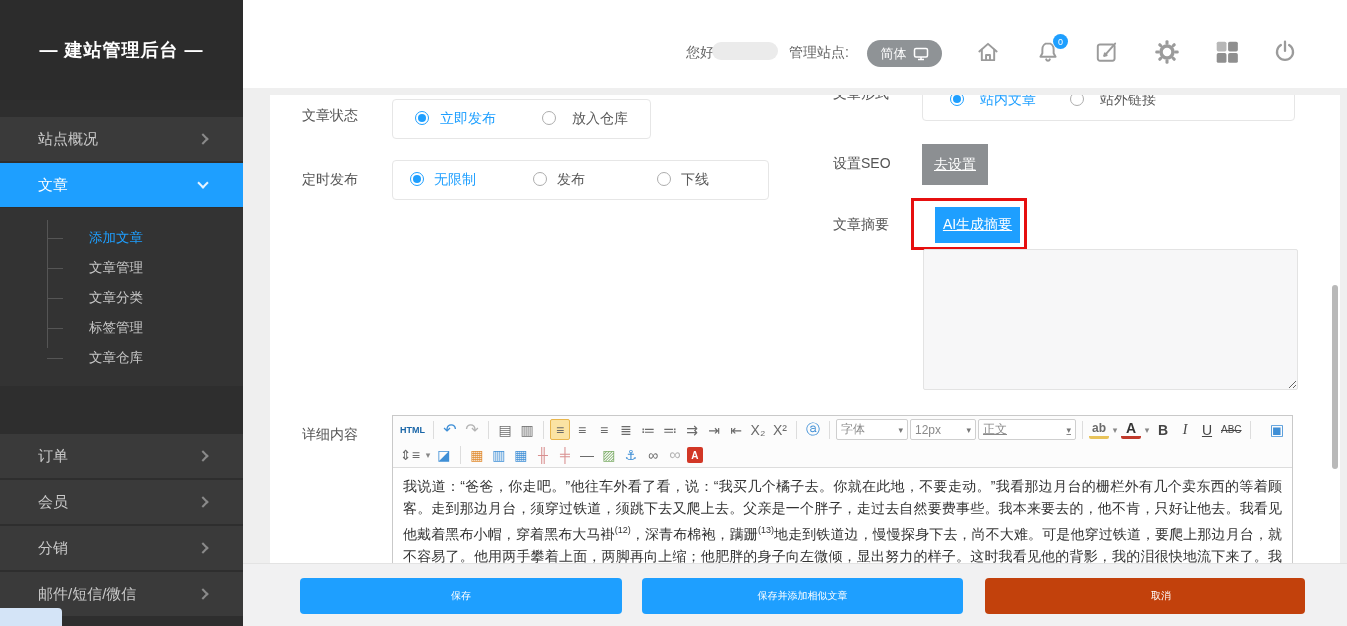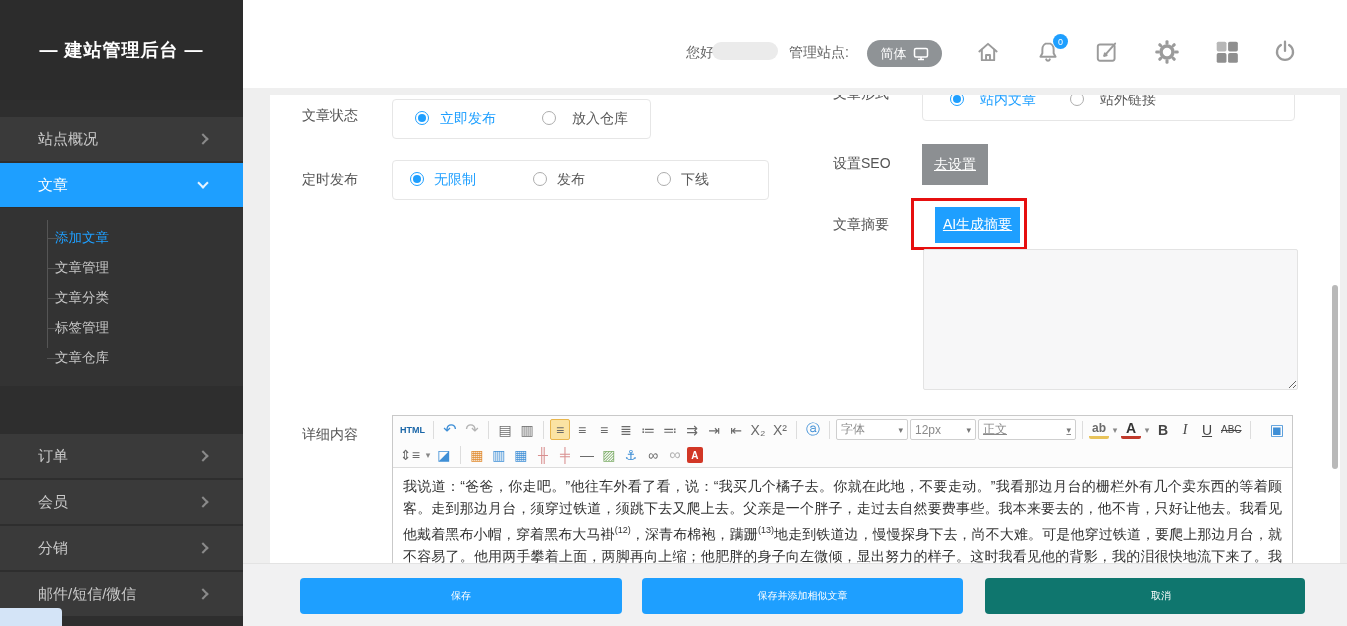--- a/index.html
+++ b/index.html
@@ -15,21 +15,21 @@
            color:#c9c9c9; font-size:15px; display:flex; align-items:center;
            padding-left:38px; cursor:pointer; border-top:1px solid #2e2e2e; }
   .sitem.active { background:#1e9fff; color:#fff; }
   .chev { position:absolute; right:36px; width:8px; height:8px;
           border-top:2px solid #8a8a8a; border-right:2px solid #8a8a8a; }
   .chev.r { transform:rotate(45deg); }
   .chev.d { transform:rotate(135deg); border-color:#e6f3ff; top:16px; }
   .submenu { position:absolute; left:0; top:208px; width:243px; height:178px; background:#333; }
   .subline { position:absolute; left:47px; top:12px; height:128px; border-left:1px solid #555; }
   .subitem { position:absolute; left:47px; width:180px; height:20px; color:#c6c6c6;
-             font-size:13.5px; padding-left:8px; cursor:pointer; display:flex; align-items:center; }
+             font-size:13.5px; padding-left:42px; cursor:pointer; display:flex; align-items:center; }
   .subitem::before { content:""; position:absolute; left:0; top:10px; width:16px; height:1px; background:#555; }
   .subitem.active { color:#1e9fff; }
   .link-preview { position:absolute; left:0; top:608px; width:62px; height:18px;
                   background:#d4e4f7; border-top-right-radius:4px; z-index:9; }
 
   
   .header { position:absolute; left:243px; top:0; width:1104px; height:88px; background:#fff; }
   .htext { position:absolute; font-size:14px; color:#666; top:44px; }
   .redact { position:absolute; left:469px; top:42px; width:66px; height:18px; background:#ebebeb; border-radius:9px; }
   .langpill { position:absolute; left:624px; top:40px; width:75px; height:27px; background:#8f9396;
@@ -94,21 +94,21 @@
   .ed-text { padding:7px 10px 0 10px; font-size:14px; line-height:22px; color:#333;
              text-align:justify; }
   .ed-text sup { font-size:9px; color:#333; }
 
   
   .footer { position:absolute; left:243px; top:563px; width:1104px; height:63px;
             background:#f1f1f2; border-top:1px solid #e3e3e3; z-index:6; }
   .fbtn { position:absolute; top:14px; height:36px; border-radius:4px; color:#fff; font-size:10px;
           display:flex; align-items:center; justify-content:center; cursor:pointer; }
   .fbtn.blue { background:#1e9fff; }
-  .fbtn.gray { background:#0f766e;padding-left:32px; }
+  .fbtn.gray { background:#c2410c;padding-left:32px; }
 
   .scroll-thumb { position:absolute; left:1332px; top:285px; width:6px; height:184px;
                   background:#b9b9b9; border-radius:3px; z-index:7; cursor:pointer; }
   svg { display:block; }
 </style>
 </head>
 <body>
 
 <aside class="sidebar">
   <div class="logo">— 建站管理后台 —</div>

